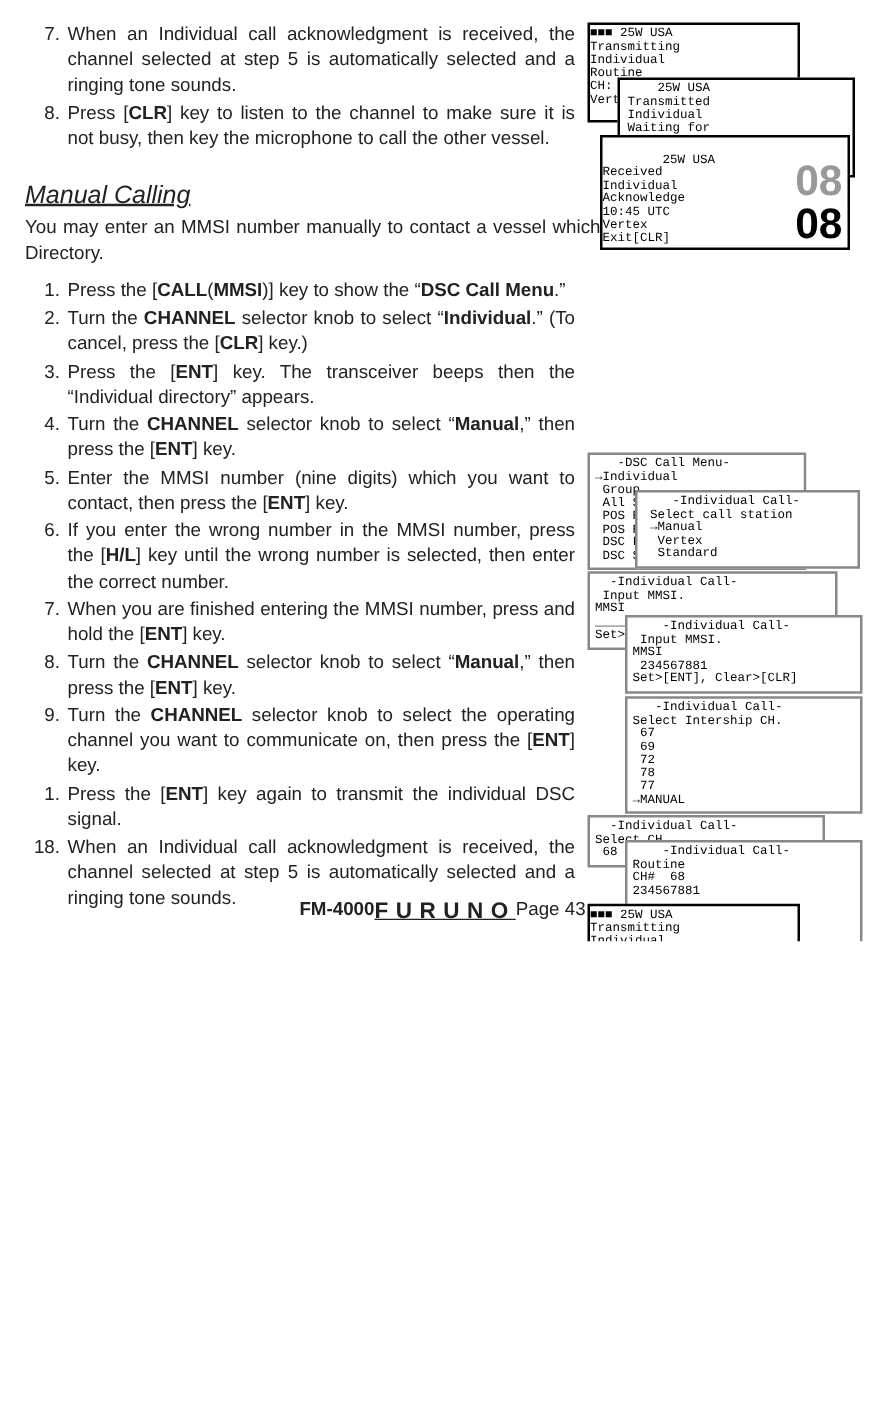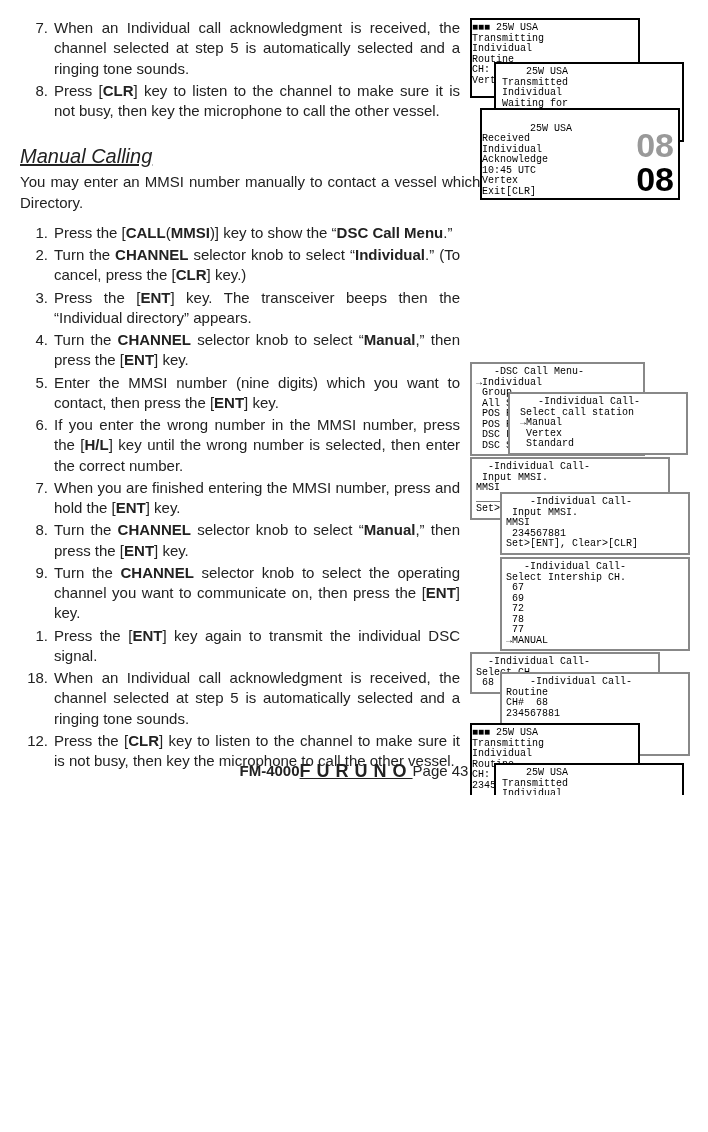--- a/index.html
+++ b/index.html
@@ -250,24 +250,20 @@
           <span>Turn the <b>CHANNEL</b> selector knob to select the operating channel you want to communicate on, then press the [<b>ENT</b>] key.</span>
         </li>
         <li>
           <span class="num">1.</span>
           <span>Press the [<b>ENT</b>] key again to transmit the individual DSC signal.</span>
         </li>
         <li>
           <span class="num">18.</span>
           <span>When an Individual call acknowledgment is received, the channel selected at step 5 is automatically selected and a ringing tone sounds.</span>
         </li>
-        <li>
-          <span class="num">12.</span>
-          <span>Press the [<b>CLR</b>] key to listen to the channel to make sure it is not busy, then key the microphone to call the other vessel.</span>
-        </li>
       </ol>
   </div>
 
 </div>
 
 <div class="footer">
   <span class="model">FM-4000</span>
   <span class="brand">FURUNO</span>
   <span class="page">Page 43</span>
 </div>

